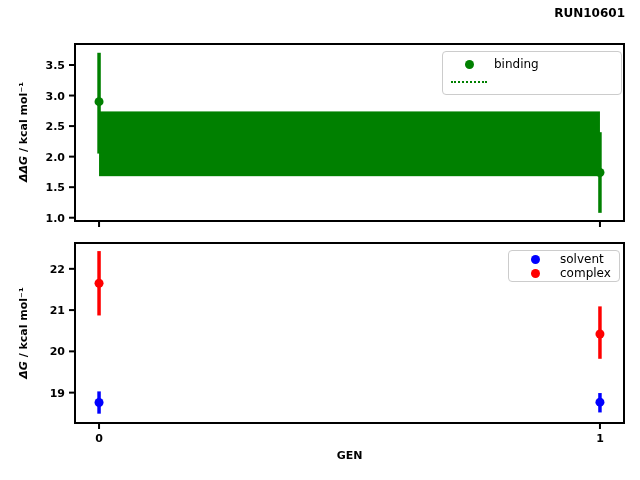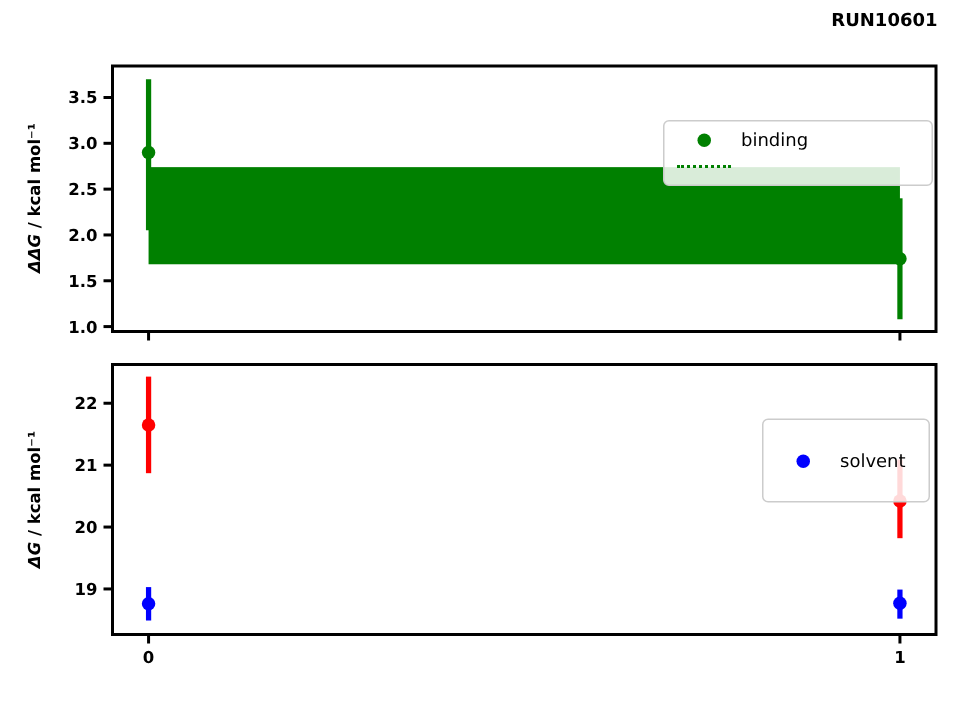--- a/index.html
+++ b/index.html
@@ -21,21 +21,21 @@
   .ylabel .math { font-style:italic; }
   .xlabel {
     position:absolute; left:74px; width:551px; text-align:center;
     font-size:11px; font-weight:bold; top:449px;
   }
   .legend {
     position:absolute; box-sizing:border-box;
     background:rgba(255,255,255,0.85);
     border:1px solid #cccccc; border-radius:4px;
     padding:3px 7px; font-size:12px;
-    display:flex; flex-direction:column; justify-content:center;margin-top:29px;
+    display:flex; flex-direction:column; justify-content:center;
   }
   .legend-row { display:flex; align-items:center; height:19px; }
   .legend-handle {
     width:38px; display:flex; align-items:center; justify-content:center;
     margin-right:6px; flex:none;
   }
   .dot { width:9px; height:9px; border-radius:50%; }
   .dotted-line { width:36px; height:0; border-top:2.5px dotted; }
   .legend-label { white-space:nowrap; }
 </style>
@@ -108,23 +108,30 @@
         <text x="-9" y="30.82539682539678" text-anchor="end" font-size="11" font-weight="bold" fill="#000">22</text>
         <line x1="25.045454545454547" x2="25.045454545454547" y1="182" y2="187" stroke="#000000" stroke-width="2"></line>
         <text x="25.045454545454547" y="200" text-anchor="middle" font-size="11" font-weight="bold" fill="#000">0</text>
         <line x1="525.9545454545454" x2="525.9545454545454" y1="182" y2="187" stroke="#000000" stroke-width="2"></line>
         <text x="525.9545454545454" y="200" text-anchor="middle" font-size="11" font-weight="bold" fill="#000">1</text>
       </svg>
   </div>
   <div class="ylabel" style="left:23px; top:333px;">
     <span class="math">ΔG</span><span> / kcal mol⁻¹</span>
   </div>
-  <div class="legend" id="legend-1" style="left:508px; top:250px; width:112px; height:56px;">
+  <div class="legend" id="legend-1" style="left:508px; top:250px; width:112px; height:32px;">
       <div class="legend-row">
         <span class="legend-handle">
           <span class="dot" style="background: rgb(0, 0, 255);"></span>
         </span>
         <span class="legend-label">solvent</span>
       </div>
+      <div class="legend-row">
+        <span class="legend-handle">
+          <span class="dot" style="background: rgb(255, 0, 0);"></span>
+        </span>
+        <span class="legend-label">complex</span>
+      </div>
     </div>
 
+  <div class="xlabel">GEN</div>
 
 </div>
 
 </body></html>

